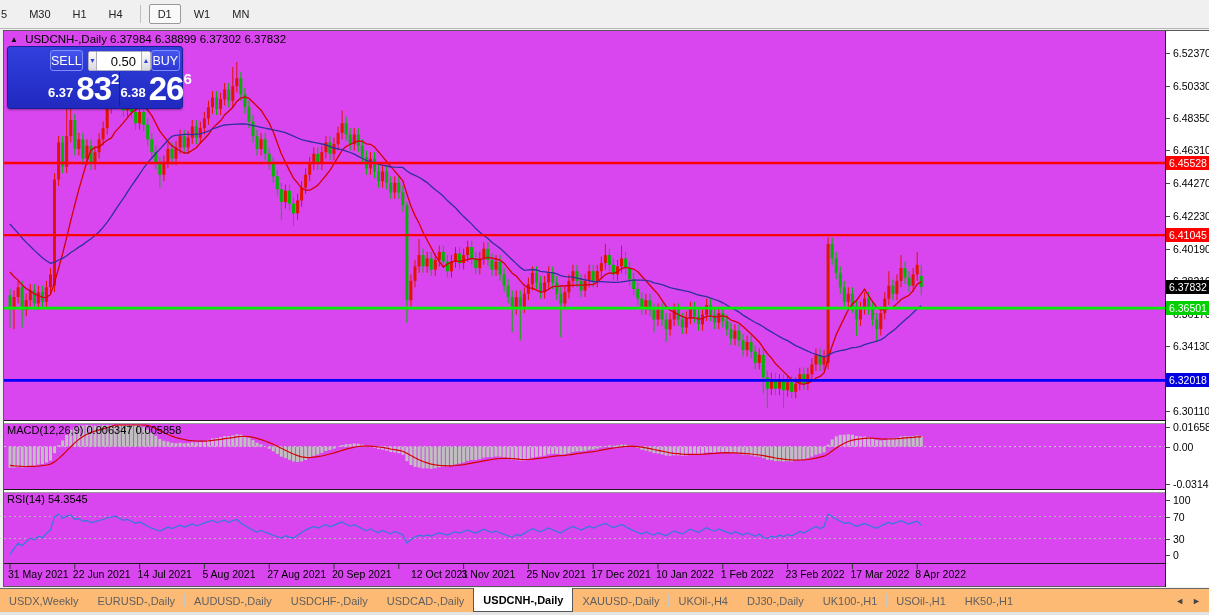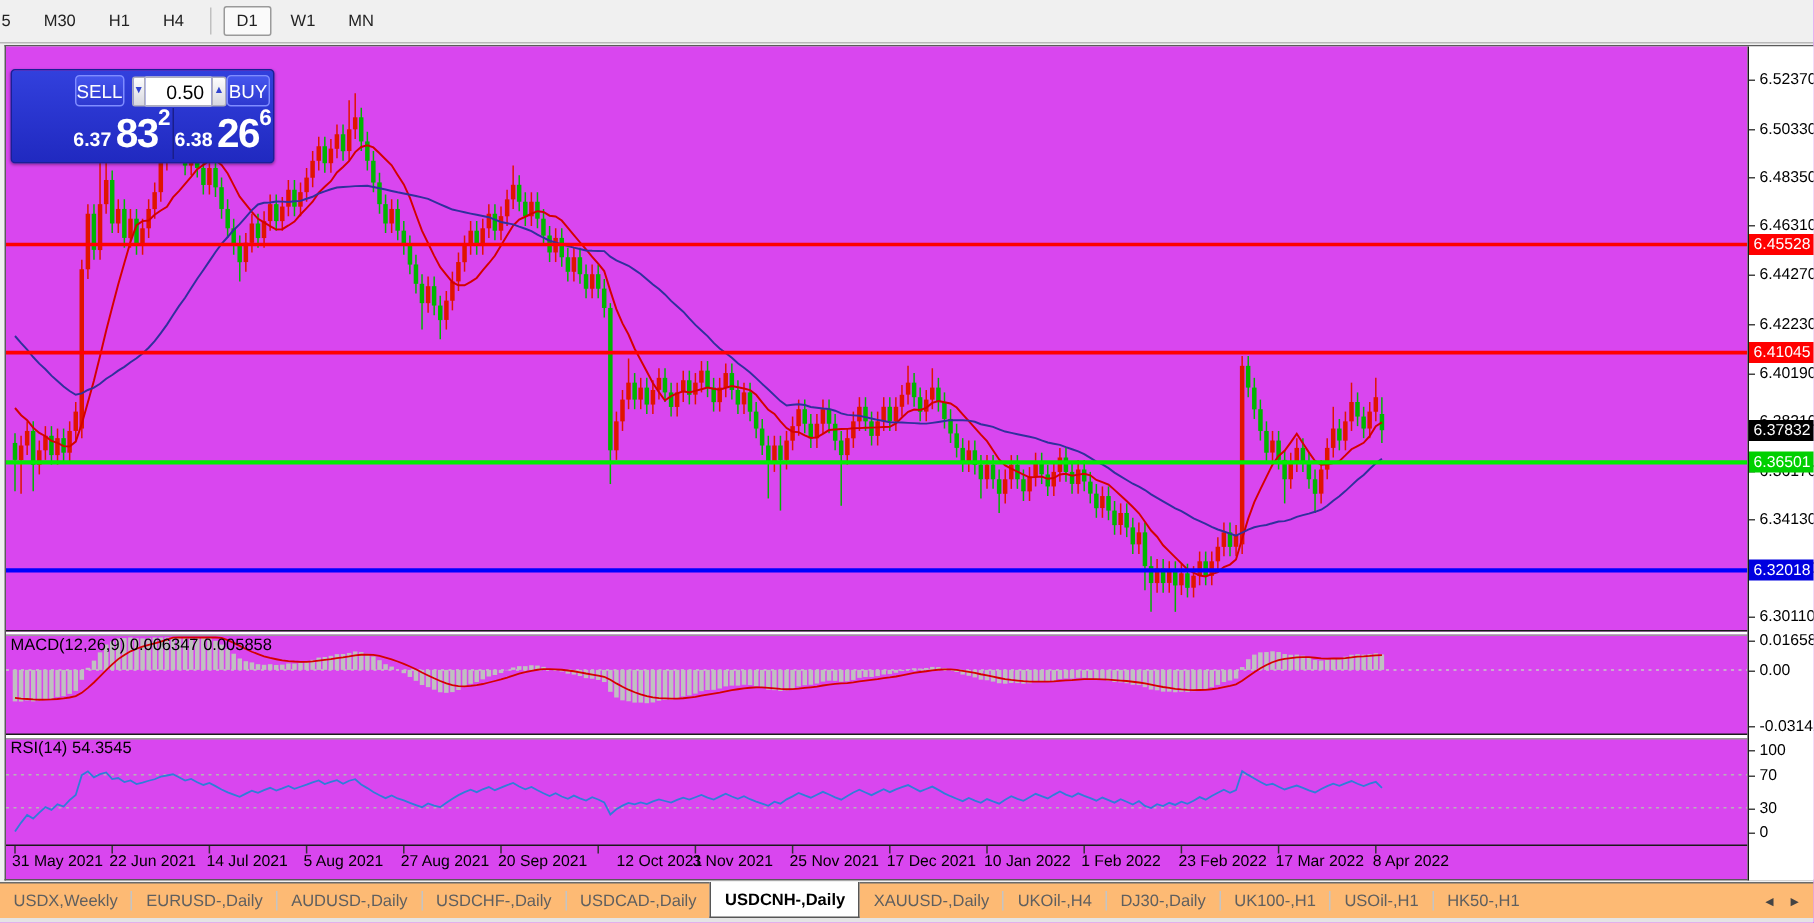--- a/index.html
+++ b/index.html
@@ -39,21 +39,21 @@
   .tp-spin { width:16px; height:20px; background:linear-gradient(#fdfdfd,#d8d8e0); border:1px solid #aeaebc;
              color:#3345d0; font-size:7px; line-height:18px; text-align:center; cursor:pointer; }
   .tp-spin.dn { margin-left:5px; border-radius:2px 0 0 2px; }
   .tp-spin.up { border-radius:0 2px 2px 0; }
   .tp-vol { width:72px; height:20px; background:#fff; border-top:1px solid #aeaebc; border-bottom:1px solid #aeaebc;
             font-size:13px; color:#000; text-align:right; padding:0 5px; line-height:19px; }
   .tp-prices { display:flex; height:34px; }
   .tp-half { flex:1; display:flex; align-items:flex-end; justify-content:center; padding-bottom:2px; color:#fff; }
   .tp-half.left { border-right:1px solid #1a1e8a; }
   .tp-small { font-size:13px; font-weight:bold; margin-right:3px; line-height:22px; }
-  .tp-big { font-size:27px; font-weight:bold; line-height:30px; letter-spacing:-1px; }
+  .tp-big { font-size:33px; font-weight:bold; line-height:30px; letter-spacing:-1px; }
   .tp-sup { font-size:15px; font-weight:bold; line-height:12px; align-self:flex-start; margin-top:1px; }
 
   
   .price-axis { position:absolute; left:1161px; top:0; width:45px; height:556px; background:#fff;
                 border-left:1px solid #1a1a1a; font-size:10.5px; color:#000; }
   .ax-tick { position:absolute; left:0; width:4px; height:1px; background:#444; }
   .ax-label { position:absolute; left:7px; transform:translateY(-50%); white-space:nowrap; }
   .ax-badge { position:absolute; left:0; transform:translateY(-50%); color:#fff; padding:0 3px;
               height:14px; line-height:14px; font-size:10.5px; min-width:44px; }
 
@@ -99,20 +99,28 @@
       <div class="date-label" style="left: 457.6px;">3 Nov 2021</div>
       <div class="date-label" style="left: 522.4px;">25 Nov 2021</div>
       <div class="date-label" style="left: 587.2px;">17 Dec 2021</div>
       <div class="date-label" style="left: 652px;">10 Jan 2022</div>
       <div class="date-label" style="left: 716.8px;">1 Feb 2022</div>
       <div class="date-label" style="left: 781.6px;">23 Feb 2022</div>
       <div class="date-label" style="left: 846.4px;">17 Mar 2022</div>
       <div class="date-label" style="left: 911.2px;">8 Apr 2022</div>
     </div>
 
+  <div class="chart-title">
+    <span class="tri">▲</span>
+    <span>USDCNH-,Daily</span>
+    <span>6.37984</span>
+    <span>6.38899</span>
+    <span>6.37302</span>
+    <span>6.37832</span>
+  </div>
 
   <div class="trade-panel">
     <div class="tp-row">
       <div class="tp-btn tp-sell">SELL</div>
       <div class="tp-spin dn">▼</div>
       <div class="tp-vol">0.50</div>
       <div class="tp-spin up">▲</div>
       <div class="tp-btn tp-buy">BUY</div>
     </div>
     <div class="tp-prices">

